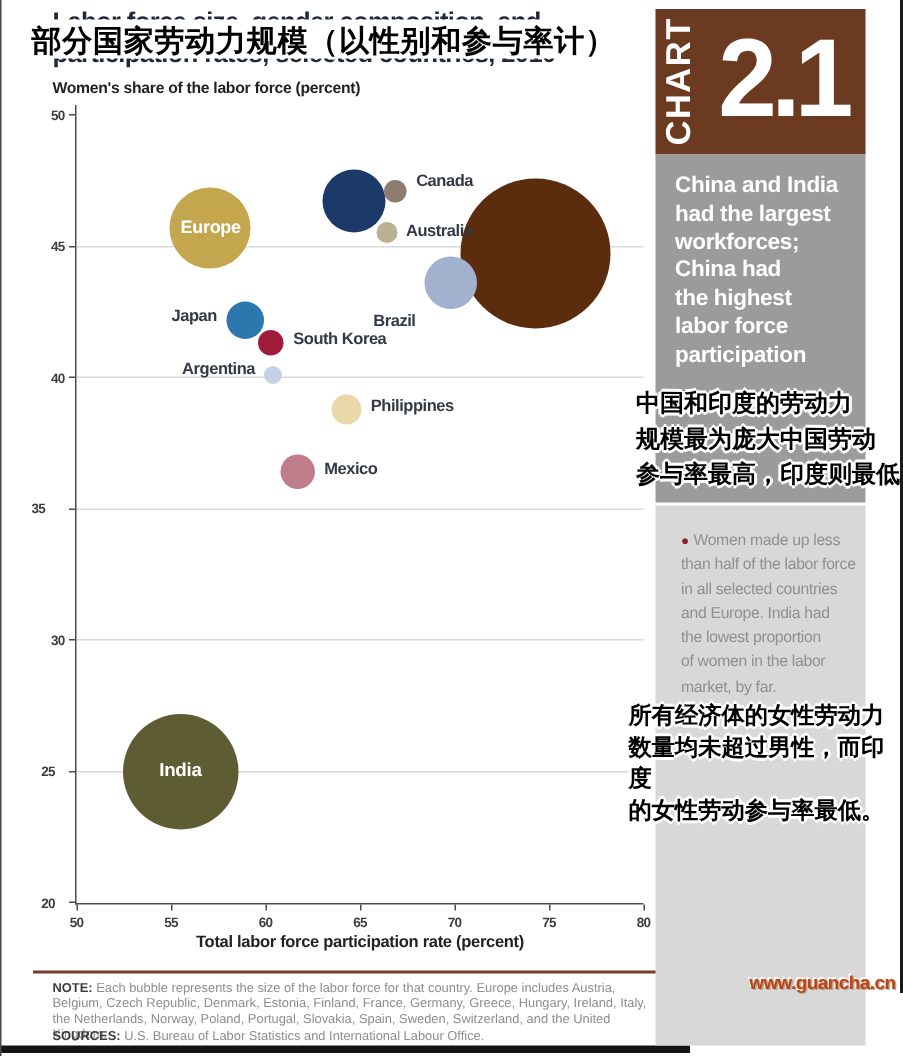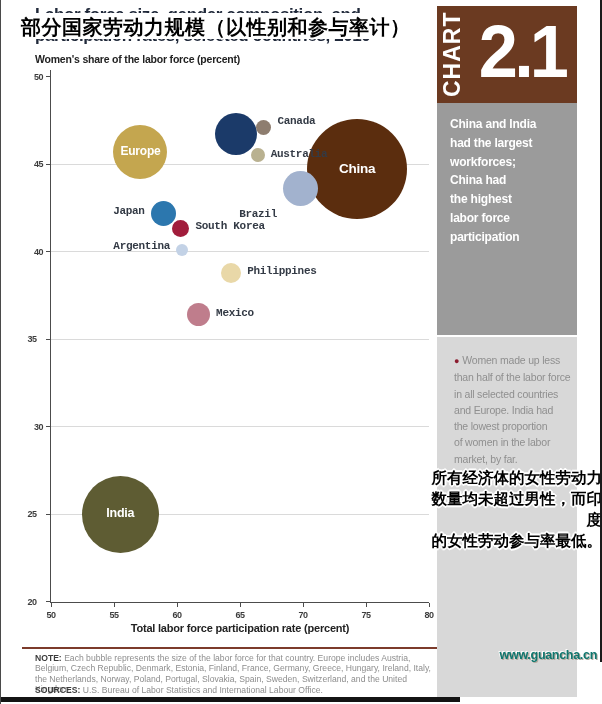--- a/index.html
+++ b/index.html
@@ -24,21 +24,21 @@
     text-shadow:-1px -1px 0 #fff,1px -1px 0 #fff,-1px 1px 0 #fff,1px 1px 0 #fff,2px 0 0 #fff,-2px 0 0 #fff;
   }
   .ylabel{left:35px;top:53px;font-weight:bold;font-size:10.5px;color:#222;letter-spacing:-0.2px;}
   .xlabel{left:51px;top:622px;width:378px;text-align:center;font-weight:bold;font-size:11px;color:#222;letter-spacing:-0.2px;}
   
   .gridline{background:#dadada;height:1px;}
   .axis{background:#4c4c4c;}
   .tick{background:#4c4c4c;}
   .tick-label{font-size:9px;font-weight:bold;color:#3d3d3d;letter-spacing:-0.5px;line-height:10px;}
   .bubble{border-radius:50%;}
-  .bubble-label-out{font-weight:bold;font-size:11px;color:#333a45;letter-spacing:-0.3px;white-space:nowrap;line-height:13px;font-family:Liberation Mono, monospace;}
+  .bubble-label-out{font-weight:bold;font-size:11px;color:#333a45;letter-spacing:-0.3px;white-space:nowrap;line-height:13px;}
   .bubble-label-in{
     display:flex;align-items:center;justify-content:center;text-align:center;
     color:#fff;font-weight:bold;white-space:pre-line;letter-spacing:-0.2px;line-height:1.05;
   }
   
   .rule{left:22px;top:647px;width:418px;height:2px;background:#7c3b2b;}
   .note,.sources{left:35px;width:404px;font-size:8.6px;line-height:10.4px;color:#8d8d8d;}
   .note{top:653px;}
   .sources{top:685px;}
   .foot-label{font-weight:bold;color:#3c3c3c;}
@@ -49,41 +49,41 @@
     writing-mode:vertical-rl;transform:rotate(180deg);
     color:#fff;font-weight:bold;font-size:23px;letter-spacing:1px;text-align:center;
   }
   .chart-num{
     left:467px;top:3px;width:110px;height:97px;color:#fff;font-weight:bold;
     font-size:74px;line-height:97px;text-align:center;letter-spacing:-4px;
     transform:scaleX(0.95);
   }
   .box-gray{left:437px;top:103px;width:140px;height:232px;background:#9b9b9b;}
   .headline{
-    left:450px;top:115px;color:#fff;font-weight:bold;font-size:12px;line-height:18.8px;
+    left:450px;top:115px;color:#fff;font-weight:bold;font-size:15px;line-height:18.8px;
     letter-spacing:-0.2px;white-space:pre-line;
   }
   .box-light{left:437px;top:337px;width:140px;height:360px;background:#d8d8d8;}
   .bullet-block{left:454px;top:352px;width:122px;font-size:10.5px;line-height:16.3px;color:#8f8f8f;letter-spacing:-0.2px;}
   .bullet-dot{color:#8c1d2f;font-size:9px;margin-right:3px;}
   .bullet-text{white-space:pre-line;}
   .zh-halo{
     color:#000;font-weight:bold;white-space:pre-line;
     text-shadow:-1px -1px 0 #fff,1px -1px 0 #fff,-1px 1px 0 #fff,1px 1px 0 #fff,2px 0 0 #fff,-2px 0 0 #fff,0 2px 0 #fff,0 -2px 0 #fff;
   }
   .zh-ann1{left:424px;top:258px;font-size:16px;line-height:23.6px;}
-  .zh-ann2{left:419px;top:467px;font-size:15.5px;line-height:21px;text-align:right;}
+  .zh-ann2{left:419px;top:467px;font-size:15.5px;line-height:21px;}
   
   .watermark{left:493px;top:647px;width:104px;text-align:right;}
   .wm-name{
     font-weight:bold;font-size:24px;color:#efeae3;letter-spacing:1px;
     text-shadow:1px 1px 0 #b3a99e,-1px -1px 0 #fdfdfc;
   }
   .wm-url{
-    font-weight:bold;font-size:12.5px;color:#0f766e;letter-spacing:-0.3px;margin-top:1px;
+    font-weight:bold;font-size:12.5px;color:#c2410c;letter-spacing:-0.3px;margin-top:1px;
     text-shadow:1px 1px 0 #b3a99e,-1px -1px 0 #fdfdfc;
   }
 </style>
 </head>
 <body>
 
 <div id="root">
 
   <div class="abs title-en">Labor force size, gender composition, and
 participation rates, selected countries, 2010</div>
@@ -101,21 +101,21 @@
       <div class="abs gridline" style="left: 51px; top: 513.5px; width: 378px; height: 1px;"></div>
       <div class="abs axis" style="left: 50px; top: 70px; width: 1px; height: 532.5px;"></div>
       <div class="abs axis" style="left: 50px; top: 601.5px; width: 379px; height: 1px;"></div>
       <div class="abs tick" style="left: 46px; top: 76px; width: 4px; height: 1px;"></div>
       <div class="abs tick-label" style="left: 21px; top: 71.5px; width: 22px; text-align: right;">50</div>
       <div class="abs tick" style="left: 46px; top: 163.5px; width: 4px; height: 1px;"></div>
       <div class="abs tick-label" style="left: 21px; top: 159px; width: 22px; text-align: right;">45</div>
       <div class="abs tick" style="left: 46px; top: 251px; width: 4px; height: 1px;"></div>
       <div class="abs tick-label" style="left: 21px; top: 246.5px; width: 22px; text-align: right;">40</div>
       <div class="abs tick" style="left: 46px; top: 338.5px; width: 4px; height: 1px;"></div>
-      <div class="abs tick-label" style="left: 21px; top: 334px; width: 22px; text-align: center;">35</div>
+      <div class="abs tick-label" style="left: 21px; top: 334px; width: 22px; text-align: left;">35</div>
       <div class="abs tick" style="left: 46px; top: 426px; width: 4px; height: 1px;"></div>
       <div class="abs tick-label" style="left: 21px; top: 421.5px; width: 22px; text-align: right;">30</div>
       <div class="abs tick" style="left: 46px; top: 513.5px; width: 4px; height: 1px;"></div>
       <div class="abs tick-label" style="left: 21px; top: 509px; width: 22px; text-align: center;">25</div>
       <div class="abs tick" style="left: 46px; top: 601px; width: 4px; height: 1px;"></div>
       <div class="abs tick-label" style="left: 21px; top: 596.5px; width: 22px; text-align: center;">20</div>
       <div class="abs tick" style="left: 50.5px; top: 602.5px; width: 1px; height: 4px;"></div>
       <div class="abs tick-label" style="left: 39px; top: 609.5px; width: 24px; text-align: center;">50</div>
       <div class="abs tick" style="left: 113.5px; top: 602.5px; width: 1px; height: 4px;"></div>
       <div class="abs tick-label" style="left: 102px; top: 609.5px; width: 24px; text-align: center;">55</div>
@@ -123,21 +123,20 @@
       <div class="abs tick-label" style="left: 165px; top: 609.5px; width: 24px; text-align: center;">60</div>
       <div class="abs tick" style="left: 239.5px; top: 602.5px; width: 1px; height: 4px;"></div>
       <div class="abs tick-label" style="left: 228px; top: 609.5px; width: 24px; text-align: center;">65</div>
       <div class="abs tick" style="left: 302.5px; top: 602.5px; width: 1px; height: 4px;"></div>
       <div class="abs tick-label" style="left: 291px; top: 609.5px; width: 24px; text-align: center;">70</div>
       <div class="abs tick" style="left: 365.5px; top: 602.5px; width: 1px; height: 4px;"></div>
       <div class="abs tick-label" style="left: 354px; top: 609.5px; width: 24px; text-align: center;">75</div>
       <div class="abs tick" style="left: 428.5px; top: 602.5px; width: 1px; height: 4px;"></div>
       <div class="abs tick-label" style="left: 417px; top: 609.5px; width: 24px; text-align: center;">80</div>
       <div class="abs bubble" style="left: 307.18px; top: 119.25px; width: 100px; height: 100px; background: rgb(91, 45, 14);"></div>
-      <div class="abs bubble-label-in" style="left: 307.18px; top: 119.25px; width: 100px; height: 100px; font-size: 13.5px;">China</div>
       <div class="abs bubble" style="left: 113.46px; top: 124.75px; width: 54px; height: 54px; background: rgb(196, 166, 79);"></div>
       <div class="abs bubble-label-in" style="left: 113.46px; top: 124.75px; width: 54px; height: 54px; font-size: 12px;">Europe</div>
       <div class="abs bubble" style="left: 215.22px; top: 113.25px; width: 42px; height: 42px; background: rgb(27, 58, 105);"></div>
       <div class="abs bubble" style="left: 256.44px; top: 119.75px; width: 15px; height: 15px; background: rgb(142, 125, 111);"></div>
       <div class="abs bubble-label-out" style="left: 277.44px; top: 114.75px;">Canada</div>
       <div class="abs bubble" style="left: 250.64px; top: 148.25px; width: 14px; height: 14px; background: rgb(185, 177, 144);"></div>
       <div class="abs bubble-label-out" style="left: 270.64px; top: 147.75px;">Australia</div>
       <div class="abs bubble" style="left: 282.98px; top: 171px; width: 35px; height: 35px; background: rgb(162, 178, 206);"></div>
       <div class="abs bubble-label-out" style="left: 76.98px; top: 180px; width: 200px; text-align: right; margin-top: 28px;">Brazil</div>
       <div class="abs bubble" style="left: 150.64px; top: 200.5px; width: 25px; height: 25px; background: rgb(44, 119, 174);"></div>
@@ -182,20 +181,23 @@
   <div class="abs bullet-block">
     <span class="bullet-dot">●</span><span class="bullet-text">Women made up less
 than half of the labor force
 in all selected countries
 and Europe. India had
 the lowest proportion
 of women in the labor
 market, by far.</span>
   </div>
 
+  <div class="abs zh-ann1 zh-halo">中国和印度的劳动力
+规模最为庞大中国劳动
+参与率最高，印度则最低</div>
   <div class="abs zh-ann2 zh-halo">所有经济体的女性劳动力
 数量均未超过男性，而印度
 的女性劳动参与率最低。</div>
 
   <div class="abs watermark">
     <div class="wm-url">www.guancha.cn</div>
   </div>
 
   <div class="abs edge-left"></div>
   <div class="abs edge-right"></div>

